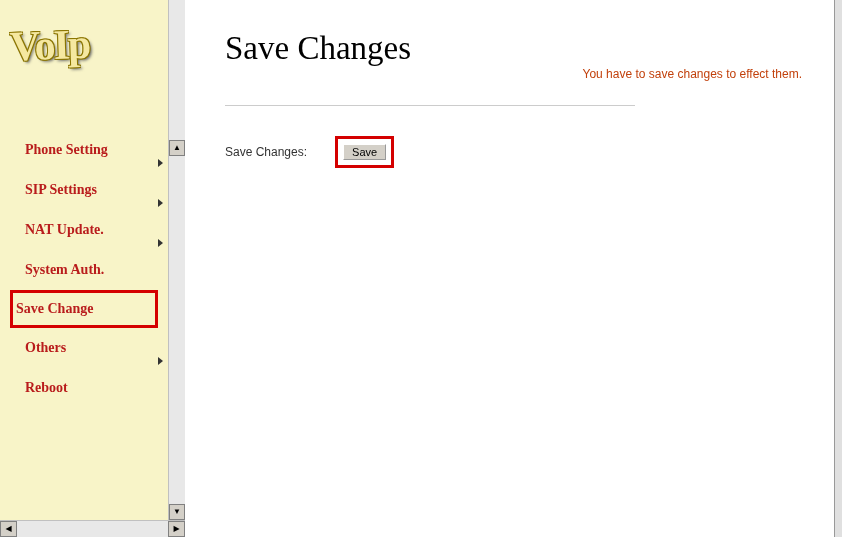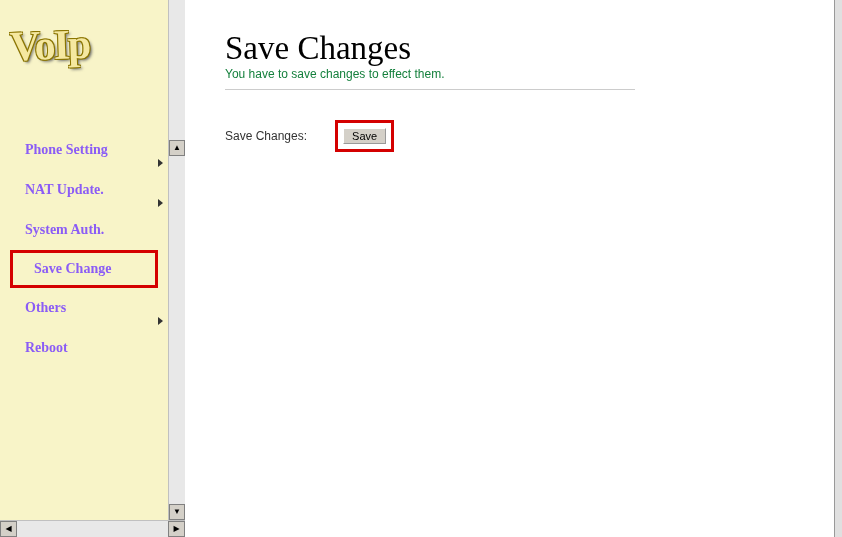--- a/index.html
+++ b/index.html
@@ -68,29 +68,29 @@
         2px 2px 3px #666;
       letter-spacing: -2px;
       transform: rotate(-2deg);
     }
     .nav {
       padding: 0;
     }
     .nav-item {
       position: relative;
       padding: 12px 18px 12px 25px;
-      color: #8b5cf6;
+      color: #b91c1c;
       font-weight: bold;
       font-size: 14px;
       cursor: pointer;
     }
     .nav-item.highlighted {
       margin: 0 10px;
       border: 3px solid #d40000;
-      padding: 8px 8px 8px 21px;
+      padding: 8px 8px 8px 3px;
     }
     .arrow {
       position: absolute;
       right: 5px;
       bottom: 3px;
       width: 0;
       height: 0;
       border-top: 4px solid transparent;
       border-bottom: 4px solid transparent;
       border-left: 5px solid #333;
@@ -102,23 +102,24 @@
       position: relative;
     }
     .main-title {
       font-size: 33px;
       color: #000000;
       font-weight: normal;
       font-family: "Times New Roman", serif;
     }
     .description {
       font-size: 12px;
-      color: #15803d;
+      color: #c2410c;
       font-family: Arial, sans-serif;
-      margin-bottom: 8px;
+      margin-bottom: 24px;
+      text-align: right;
     }
     .divider {
       border: none;
       border-top: 1px solid #ccc;
       width: 410px;
       margin-bottom: 30px;
     }
     .save-row {
       display: flex;
       align-items: center;
@@ -182,20 +183,24 @@
 
 <div class="container">
   <div class="sidebar-wrapper">
     <div class="sidebar">
       <div class="logo-area">
         <div class="logo">VoIp</div>
       </div>
       <div class="nav">
         <div class="nav-item">
           <span>Phone Setting</span>
+          <span class="arrow"></span>
+        </div>
+        <div class="nav-item">
+          <span>SIP Settings</span>
           <span class="arrow"></span>
         </div>
         <div class="nav-item">
           <span>NAT Update.</span>
           <span class="arrow"></span>
         </div>
         <div class="nav-item">
           <span>System Auth.</span>
         </div>
         <div class="nav-item highlighted">

